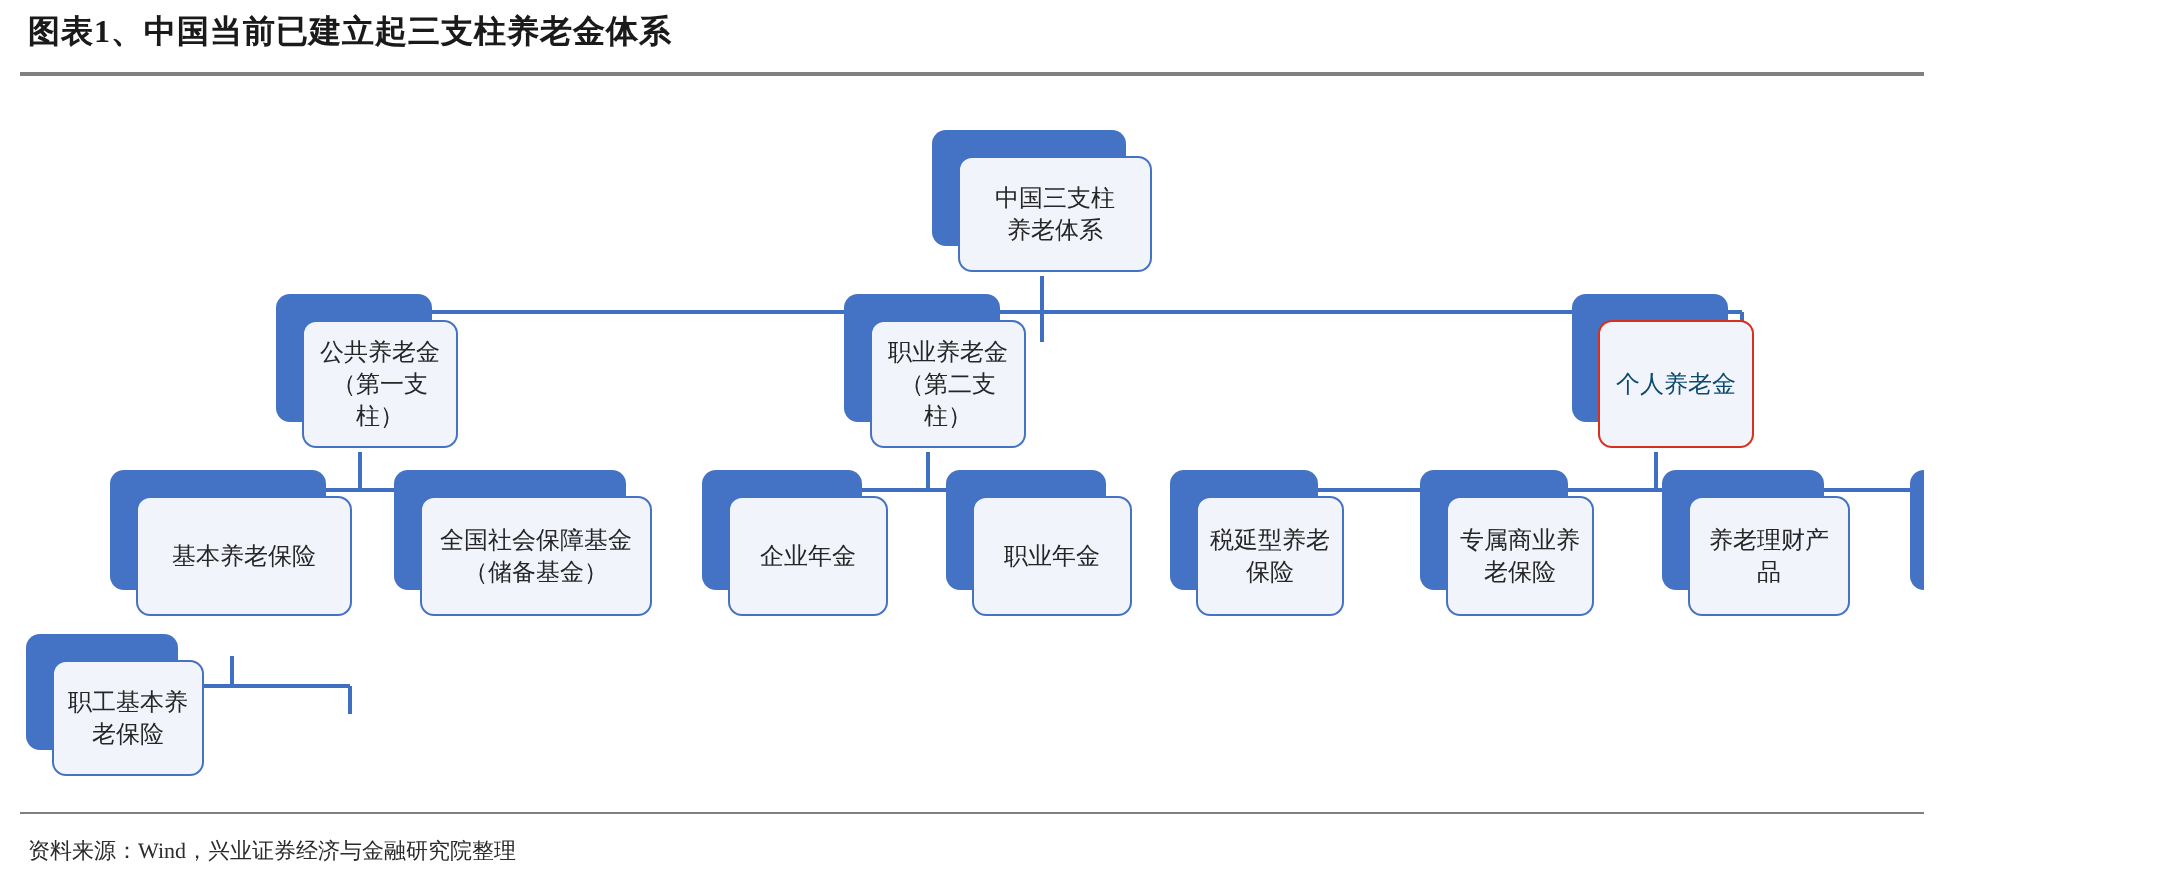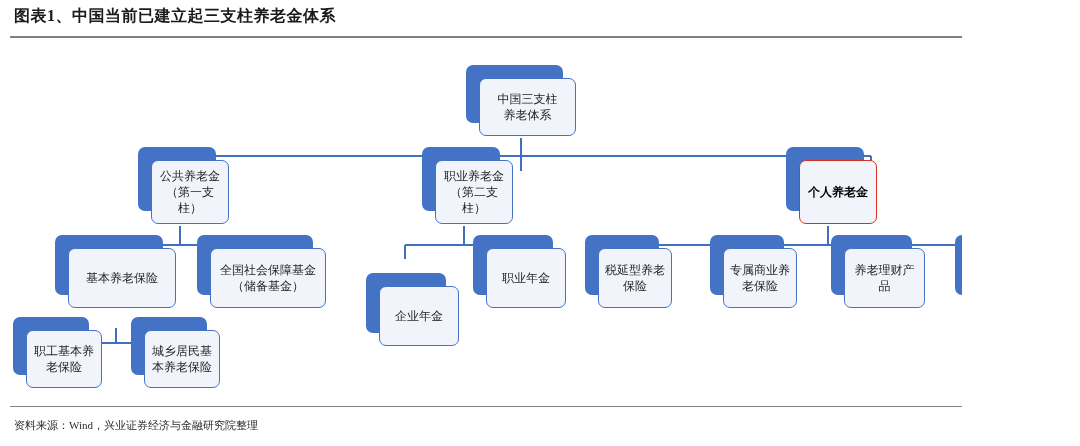--- a/index.html
+++ b/index.html
@@ -98,22 +98,22 @@
     align-items: center;
     justify-content: flex-end;
     text-align: center;
     line-height: 1.35;
     color: #262626;
     font-size: 12px;
     padding: 2px 4px;
   }
   .node.accent .face {
     border-color: #d82f1e;
-    color: #000000;
-    font-weight: bold;
+    color: #0c4a6e;
+    font-weight: normal;
   }
   .node .face span {
     display: block;
     width: 100%;
   }
 </style>
 </head>
 <body>
 
 <div id="page">
@@ -208,21 +208,21 @@
     <div class="node" style="left:197px; top:195px; width:116px; height:60px;">
       <div class="shadow"></div>
       <div class="face">
         <span>
           <span>全国社会保障基金</span>
           <span>（储备基金）</span>
         </span>
       </div>
     </div>
 
-    <div class="node" style="left:366px; top:195px; width:80px; height:60px;margin-top:38px;">
+    <div class="node" style="left:351px; top:195px; width:80px; height:60px;">
       <div class="shadow"></div>
       <div class="face">
         <span>
           <span>企业年金</span>
           <span></span>
         </span>
       </div>
     </div>
 
     <div class="node" style="left:473px; top:195px; width:80px; height:60px;">
@@ -278,28 +278,19 @@
     <div class="node" style="left:13px; top:277px; width:76px; height:58px;">
       <div class="shadow"></div>
       <div class="face">
         <span>
           <span>职工基本养</span>
           <span>老保险</span>
         </span>
       </div>
     </div>
 
-    <div class="node" style="left:131px; top:277px; width:76px; height:58px;">
-      <div class="shadow"></div>
-      <div class="face">
-        <span>
-          <span>城乡居民基</span>
-          <span>本养老保险</span>
-        </span>
-      </div>
-    </div>
 
   </div>
 
   <div class="rule-bottom"></div>
   <div class="source-note">资料来源：Wind，兴业证券经济与金融研究院整理</div>
 
 </div>
 
 </body></html>

